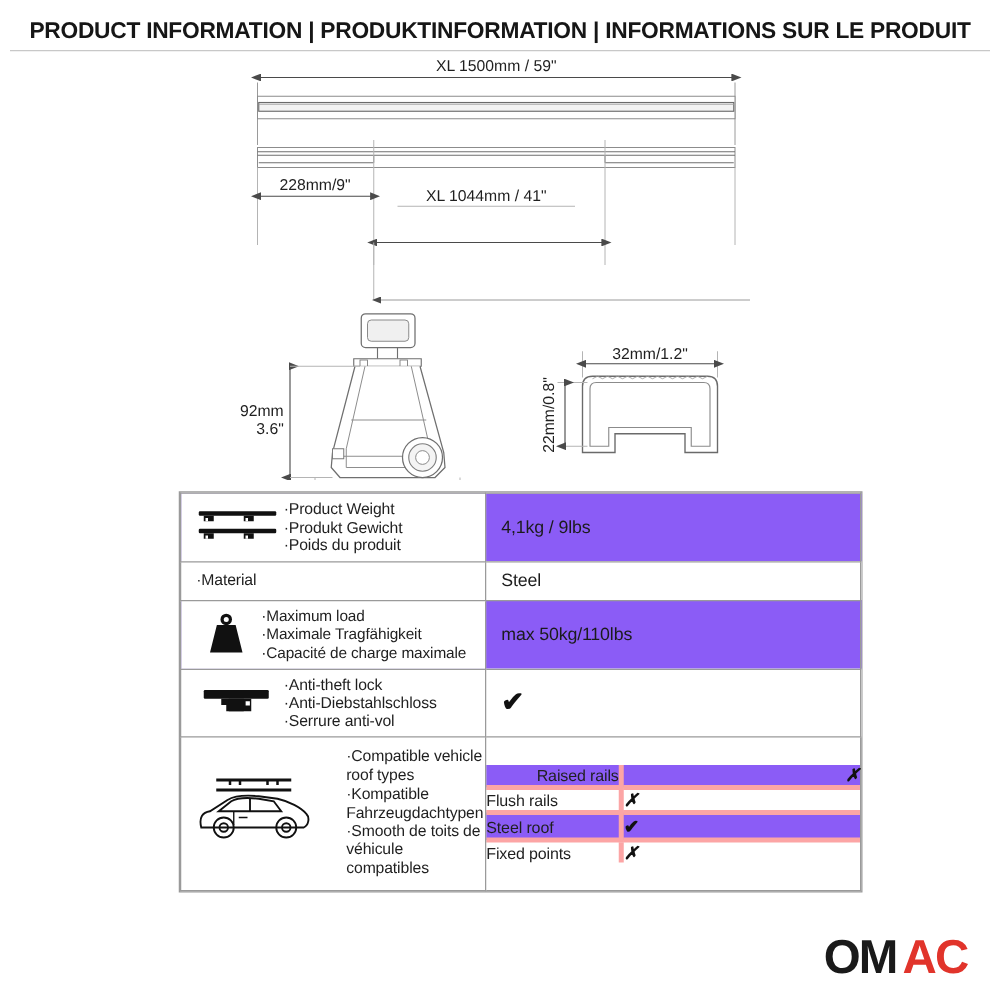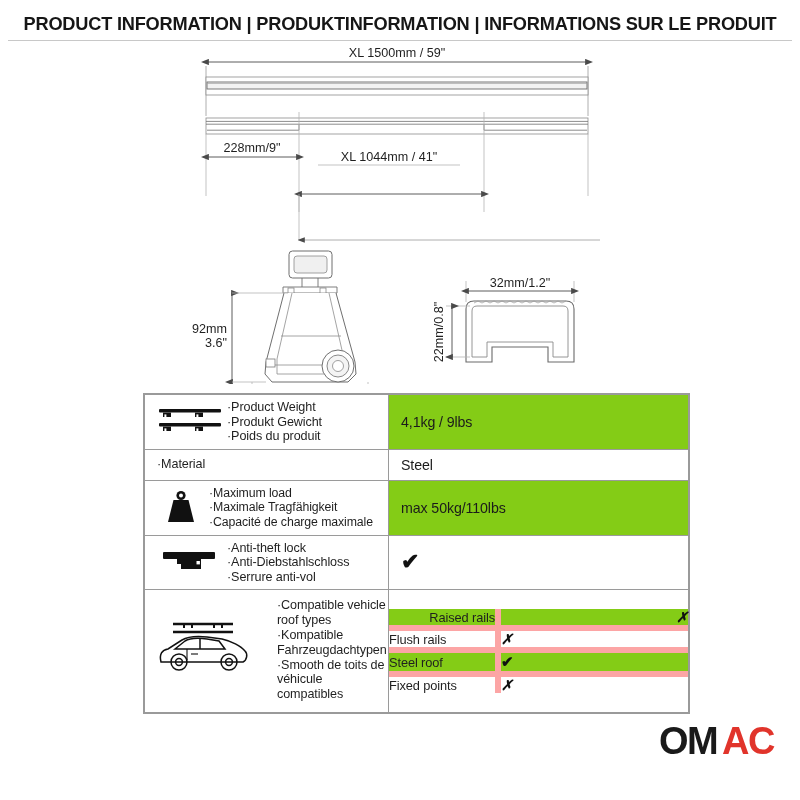--- a/index.html
+++ b/index.html
@@ -40,21 +40,21 @@
     border-collapse:collapse;
     box-sizing:border-box;
   }
   .spec-table table{border-collapse:collapse;width:100%;table-layout:fixed;}
   .spec-table td{
     border:1px solid #9a9a9a;
     padding:0;
     vertical-align:middle;
   }
   .col-label{width:244px;}
-  .row-shaded{background:#84cc16;}
+  .row-shaded{background:#8b5cf6;}
   .row-plain{background:#ffffff;padding-left:32px;}
 
   .label-cell{
     display:flex;align-items:center;
     padding:5px 6px 5px 8px;
     min-height:34px;
     box-sizing:border-box;
   }
   .label-ico{
     width:74px;flex:0 0 74px;
@@ -70,21 +70,21 @@
     letter-spacing:-0.1px;
   }
   .value-cell.material{font-size:14.2px;}
   .check-big{
     font-size:22px;line-height:22px;font-weight:bold;color:#111;
     display:inline-block;
   }
 
   
   .roof-sub{width:100%;border-collapse:collapse;table-layout:fixed;}
-  .roof-sub td{border:6px solid #fca5a5;padding:0;}
+  .roof-sub td{border:4px solid #fca5a5;padding:0;}
   .roof-sub tr td:first-child{border-left:none;}
   .roof-sub tr td:last-child{border-right:none;}
   .roof-sub tr:first-child td{border-top:none;text-align:right;}
   .roof-sub tr:last-child td{border-bottom:none;margin-left:18px;}
   .roof-name{
     width:106px;
     padding:9px 0 9px 10px;
     font-size:12.8px;color:#1f1f1f;letter-spacing:-0.1px;
     white-space:nowrap;
   }
@@ -100,21 +100,21 @@
     padding:8px 6px 10px 6px;
   }
   .car-cell .car-ico{margin-bottom:4px;}
   .car-cell .car-txt{
     align-self:flex-start;
     font-size:12.6px;line-height:14.8px;color:#1f1f1f;
     padding-left:22px;letter-spacing:-0.1px;
   }
 
   
-  .logo{position:absolute;left:659px;top:723px;width:132px;height:38px;}
+  .logo{position:absolute;left:659px;top:747px;width:132px;height:38px;}
 </style>
 </head>
 <body>
 
 <div class="page">
 
   <div class="title">PRODUCT INFORMATION | PRODUKTINFORMATION | INFORMATIONS SUR LE PRODUIT</div>
   <div class="title-rule"></div>
 
   <div class="drawing">

